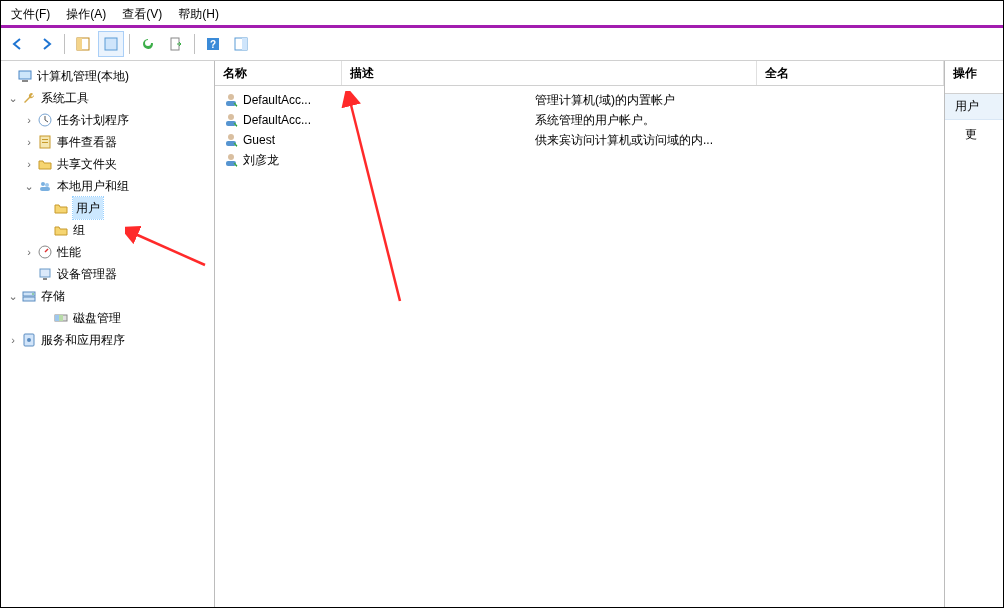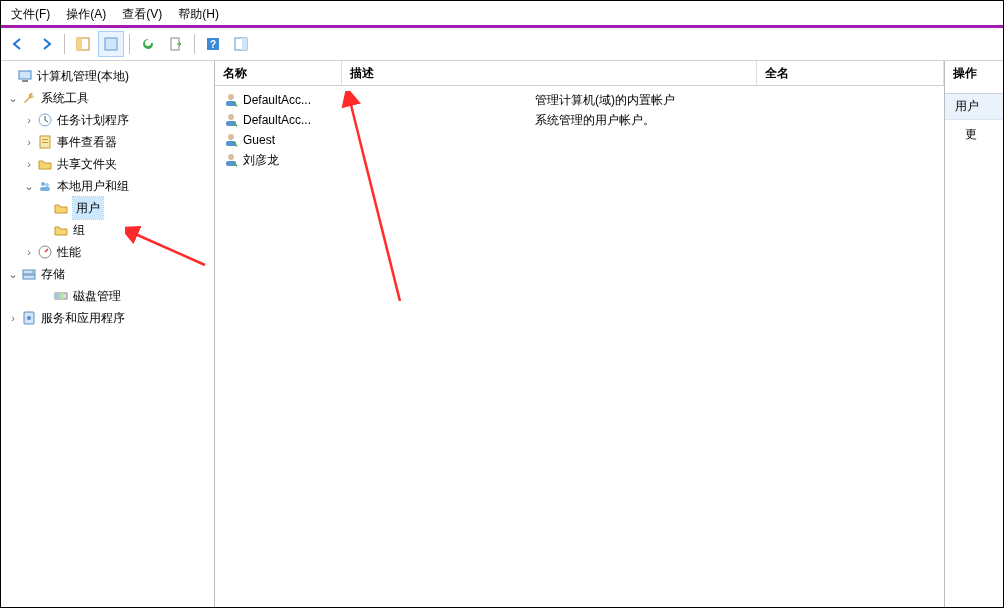--- a/index.html
+++ b/index.html
@@ -189,20 +189,29 @@
         <span class="tw">›</span>
         <span class="tree-icon">
           <svg width="16" height="16">
               <circle cx="8" cy="8" r="6" fill="#fff" stroke="#888"></circle>
               <path d="M8 8 L11 5" stroke="#d33" stroke-width="1.5"></path>
             </svg>
         </span>
         <span>性能</span>
       </div>
 
+      <div class="tree-node" style="padding-left:36px">
+        <span class="tree-icon">
+          <svg width="16" height="16">
+              <rect x="3" y="3" width="10" height="8" fill="#dbe9fa" stroke="#6a99c7"></rect>
+              <rect x="6" y="12" width="4" height="2" fill="#888"></rect>
+            </svg>
+        </span>
+        <span>设备管理器</span>
+      </div>
 
       <div class="tree-node" style="padding-left:4px">
         <span class="tw">⌄</span>
         <span class="tree-icon">
           <svg width="16" height="16">
               <rect x="2" y="4" width="12" height="4" fill="#cfe3f7" stroke="#5a8cc0"></rect>
               <rect x="2" y="9" width="12" height="4" fill="#cfe3f7" stroke="#5a8cc0"></rect>
               <circle cx="12" cy="6" r="0.8" fill="#3cae49"></circle>
             </svg>
         </span>
@@ -275,20 +284,21 @@
                 <svg class="user-icon" width="16" height="16">
                   <circle cx="8" cy="5" r="3" fill="#d9bfa0"></circle>
                   <rect x="3" y="9" width="10" height="5" rx="2" fill="#5694d0"></rect>
                   <path d="M11 11 l3 3" stroke="#3cae49" stroke-width="1.2"></path>
                   <path d="M14 14 l-1 0 0 -1" stroke="#3cae49"></path>
                 </svg>
               </span>
               <span>Guest</span>
             </div>
             <div class="lv-cell full"></div>
+            <div class="lv-cell desc">供来宾访问计算机或访问域的内...</div>
           </div>
           <div class="lv-row">
             <div class="lv-cell name">
               <span>
                 <svg class="user-icon" width="16" height="16">
                   <circle cx="8" cy="5" r="3" fill="#d9bfa0"></circle>
                   <rect x="3" y="9" width="10" height="5" rx="2" fill="#5694d0"></rect>
                   <path d="M11 11 l3 3" stroke="#3cae49" stroke-width="1.2"></path>
                   <path d="M14 14 l-1 0 0 -1" stroke="#3cae49"></path>
                 </svg>

